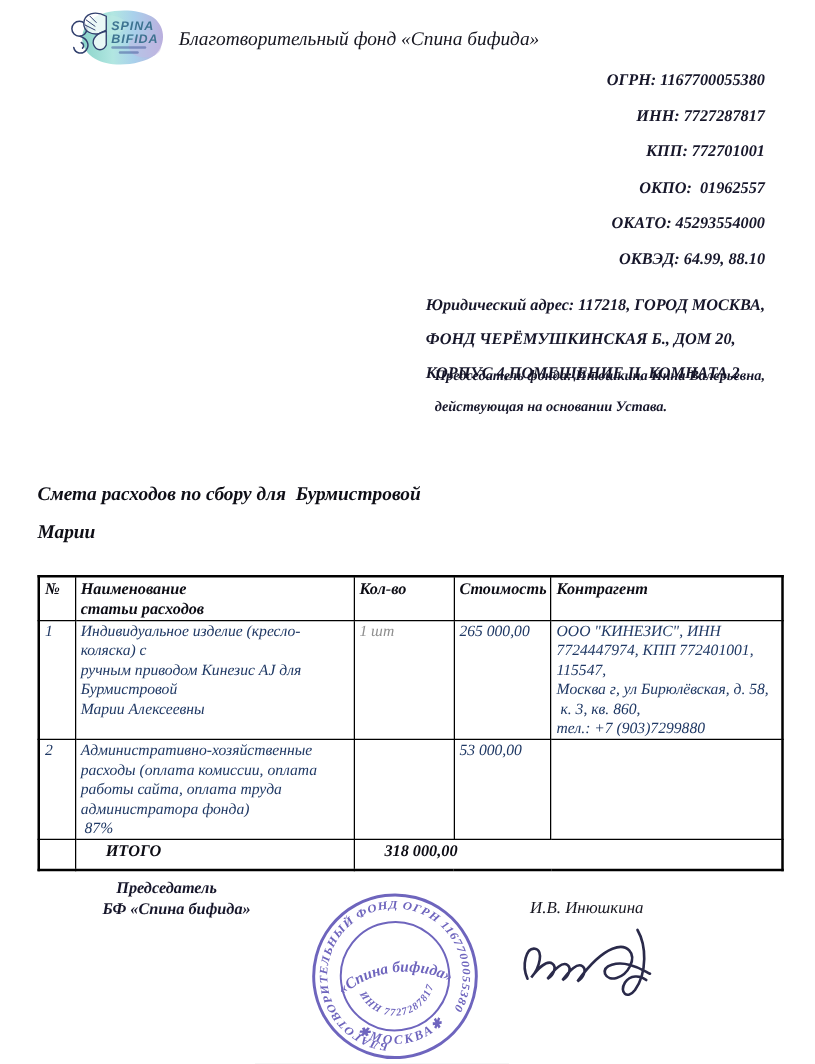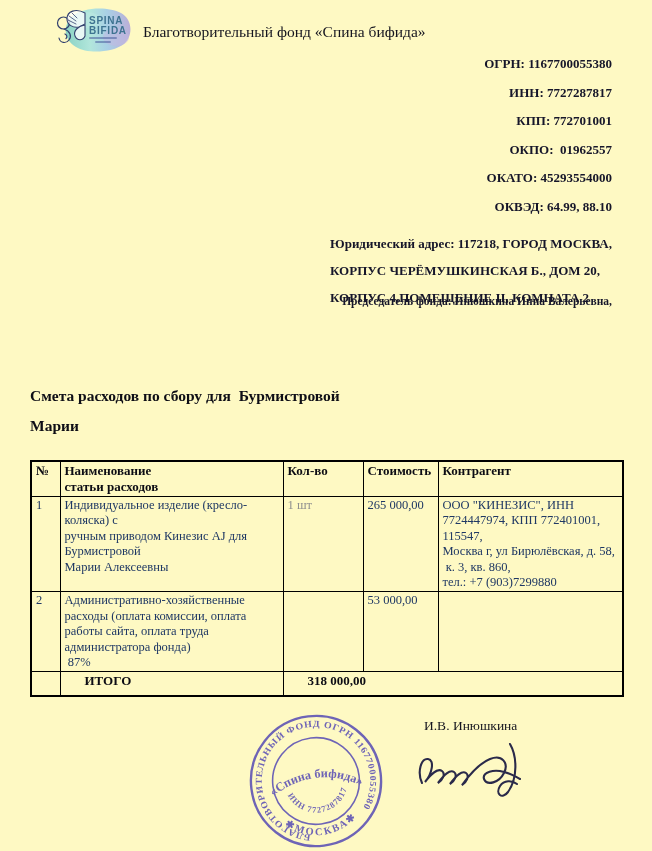--- a/index.html
+++ b/index.html
@@ -1,18 +1,18 @@
 <!DOCTYPE html>
 <html><head>
 <meta charset="utf-8">
 <style>
   html,body{margin:0;padding:0;background:#e8e8e8;}
   .page{
-    position:relative;width:652px;height:851px;margin:0 auto;background:#fef9c3;
-    font-family:"Liberation Serif", serif;color:#1a1a2e;overflow:hidden;
+    position:relative;width:652px;height:851px;margin:0 auto;background:#ffffff;
+    font-family:"Liberation Serif", serif;color:#1a1a2e;overflow:hidden;font-style:italic;
   }
   .abs{position:absolute;}
   .pre{white-space:pre;}
   .prewrap{white-space:pre-wrap;}
   .org-title{left:143px;top:23px;font-size:15.5px;color:#15151f;}
   .reg-block{right:40px;top:50px;text-align:right;font-weight:bold;font-size:13px;line-height:28.5px;color:#16162a;}
   .addr-block{right:40px;top:230px;text-align:left;font-weight:bold;font-size:13px;line-height:27.2px;color:#16162a;}
   .chair-block{right:40px;top:289px;text-align:left;font-weight:bold;font-size:11.5px;line-height:24.5px;color:#16162a;}
   .doc-title{left:30px;top:381px;width:600px;font-weight:bold;font-size:15.5px;line-height:30px;color:#0e0e16;}
   table.estimate{
@@ -77,26 +77,27 @@
     <div class="pre">ОГРН: 1167700055380</div>
     <div class="pre">ИНН: 7727287817</div>
     <div class="pre">КПП: 772701001</div>
     <div class="pre">ОКПО:  01962557</div>
     <div class="pre">ОКАТО: 45293554000</div>
     <div class="pre">ОКВЭД: 64.99, 88.10</div>
   </div>
 
   <div class="abs addr-block">
     <div class="pre">Юридический адрес: 117218, ГОРОД МОСКВА,</div>
-    <div class="pre">КОРПУС ЧЕРЁМУШКИНСКАЯ Б., ДОМ 20,</div>
+    <div class="pre">ФОНД ЧЕРЁМУШКИНСКАЯ Б., ДОМ 20,</div>
     <div class="pre">КОРПУС 4,ПОМЕЩЕНИЕ II, КОМНАТА 2</div>
   </div>
 
   <div class="abs chair-block">
     <div class="pre">Председатель фонда: Инюшкина Инна Валерьевна,</div>
+    <div class="pre">действующая на основании Устава.</div>
   </div>
 
   <div class="abs doc-title">
     <div class="prewrap">Смета расходов по сбору для  Бурмистровой</div>
     <div class="prewrap">Марии</div>
   </div>
 
   <table class="estimate">
     <colgroup>
       <col style="width:29px">
@@ -144,20 +145,24 @@
         <td class="prewrap"></td>
       </tr>
       <tr class="total-row">
         <td></td>
         <td>ИТОГО</td>
         <td class="total-val" colspan="3">318 000,00</td>
       </tr>
     </tbody>
   </table>
 
+  <div class="abs footer-left">
+    <div class="indent pre">Председатель</div>
+    <div class="pre">БФ «Спина бифида»</div>
+  </div>
 
   <svg class="abs stamp-svg" width="138" height="138" viewBox="0 0 140 140">
     <defs>
       <path id="ringPath" d="M 70,125 a 55,55 0 1,1 0.01,0"></path>
       <path id="bottomPath" d="M 15,70 A 55,55 0 0 0 125,70"></path>
       <path id="innPath" d="M 39,78 A 32,32 0 0 0 101,78"></path>
       <path id="centerPath" d="M 26,80 A 80,80 0 0 1 114,80"></path>
     </defs>
     <circle cx="70" cy="70" r="66" fill="none" stroke="currentColor" stroke-width="2.4"></circle>
     <circle cx="70" cy="70" r="44" fill="none" stroke="currentColor" stroke-width="1.6"></circle>

